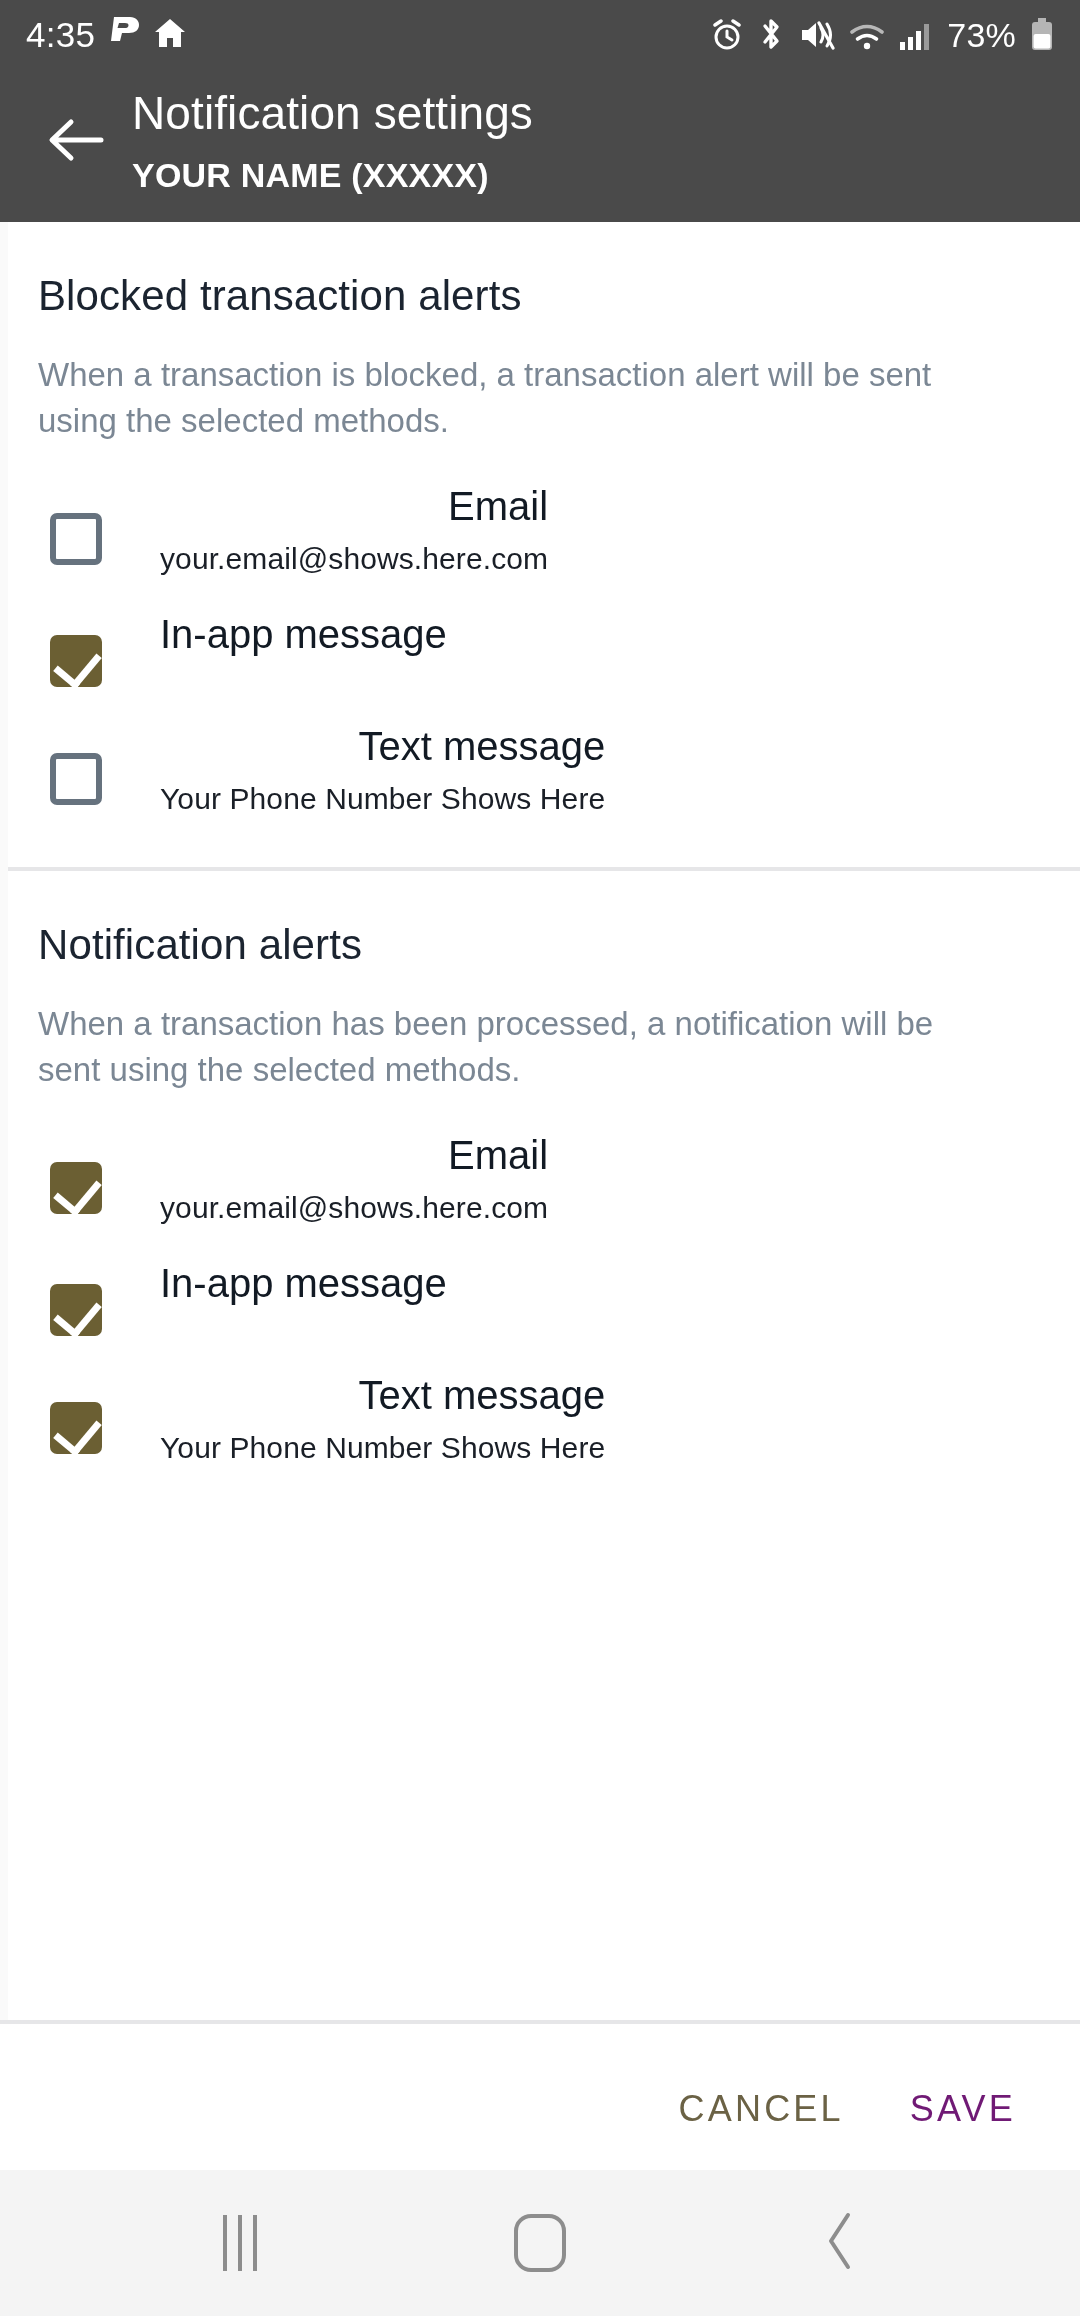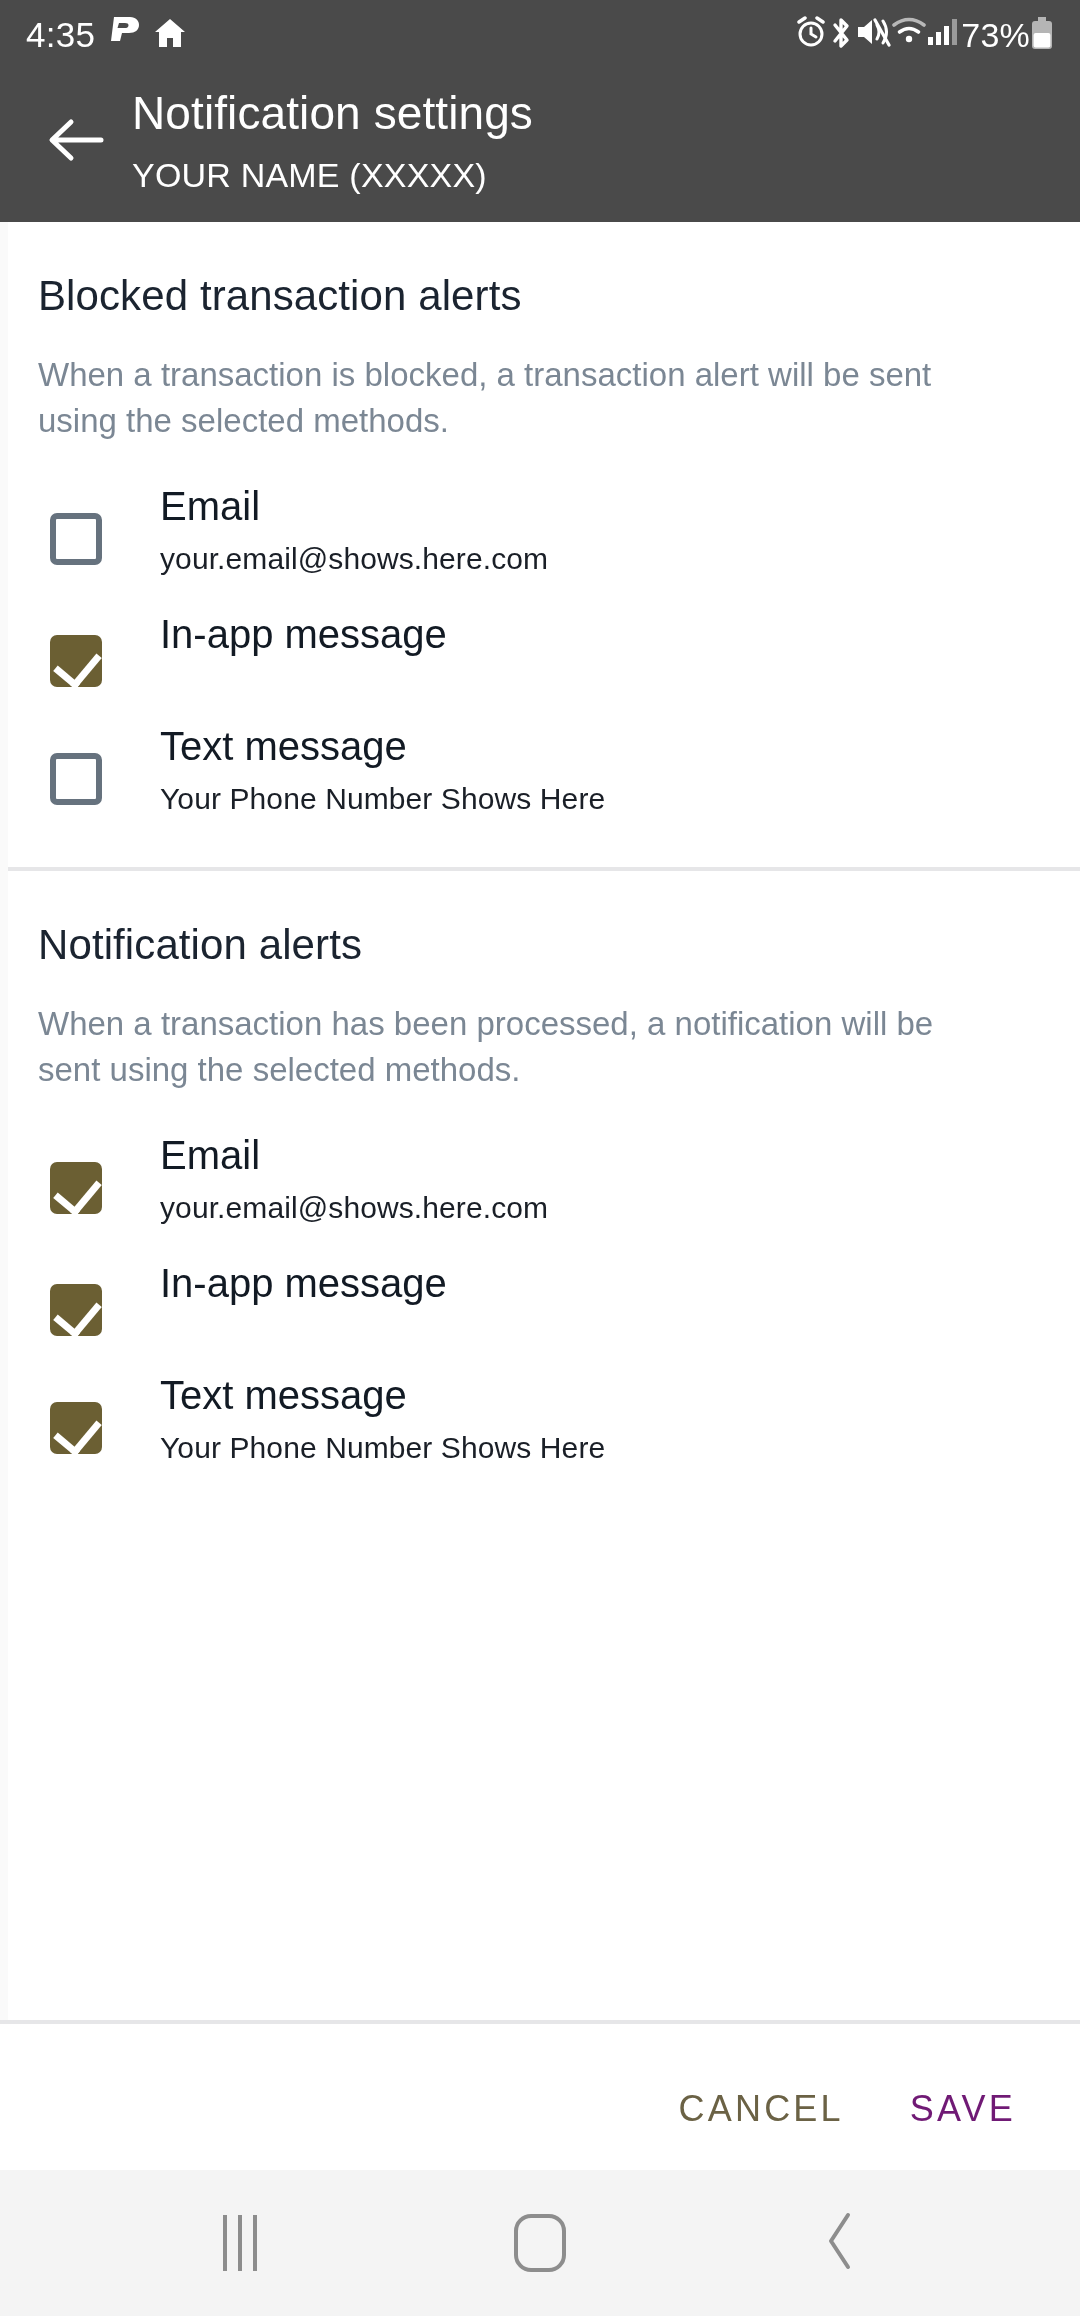--- a/index.html
+++ b/index.html
@@ -12,33 +12,33 @@
   .screen { position:relative; width:1080px; height:2316px; display:flex; flex-direction:column; background:#ffffff; }
 
   
   .statusbar {
     height:70px; background:#4a4a4a; color:#ffffff;
     display:flex; align-items:center; padding:4px 26px;
     flex:0 0 70px;
   }
   .sb-left { display:flex; align-items:center; gap:13px; }
   .sb-time { font-size:35px; letter-spacing:0.3px; }
-  .sb-right { margin-left:auto; display:flex; align-items:flex-start; }
+  .sb-right { margin-left:auto; display:flex; align-items:flex-end; gap:14px; }
   .sb-pct { font-size:34px; letter-spacing:0.2px; }
   .ico { display:block; }
 
   
   .appbar {
     background:#4a4a4a; color:#ffffff; flex:0 0 152px;
     display:flex; align-items:center; padding:0 34px 8px 34px;
   }
   .back-btn { width:84px; height:84px; display:flex; align-items:center; justify-content:center; flex:0 0 auto; }
   .titles { margin-left:14px; display:flex; flex-direction:column; justify-content:center; }
   .title-main { font-size:46px; line-height:1.12; font-weight:400; letter-spacing:0.1px; }
-  .title-sub  { font-size:34px; line-height:1.2; font-weight:400; letter-spacing:0.2px; margin-top:15px; }
+  .title-sub  { font-size:34px; line-height:1.2; font-weight:700; letter-spacing:0.2px; margin-top:15px; }
 
   
   .content { flex:1 1 auto; background:#ffffff; position:relative; overflow:hidden; }
   .edge-strip { position:absolute; left:0; top:0; width:8px; height:100%; background:#fafafa; }
 
   .section { padding:0 38px; }
   .section-title {
     font-size:42px; color:#1b2430; font-weight:400;
     letter-spacing:0.1px; padding-top:50px;
   }
@@ -55,21 +55,21 @@
     margin:34px 0 0 12px; position:relative;
   }
   .cb.off { border:6px solid #66727e; background:#ffffff; }
   .cb.on  { background:#6b5f33; }
   .cb.on::after {
     content:""; position:absolute; left:13px; top:9px;
     width:22px; height:34px; border:7px solid #ffffff;
     border-top:none; border-left:none; transform:rotate(40deg);
   }
 
-  .row-text { margin-left:58px; display:flex; flex-direction:column; }
+  .row-text { margin-left:58px; display:flex; flex-direction:column;align-items:flex-end; }
   .row-label { font-size:40px; color:#121a24; line-height:1.18; font-weight:400; }
   .row-sub {
     font-size:30px; color:#1a1f27; 
     line-height:1.25; margin-top:10px; letter-spacing:0.1px;
   }
   .row.has-sub .cb { margin-top:30px; }
   .row.no-sub .cb { margin-top:24px; }
   .row.no-sub { min-height:112px; }
 
   .divider { height:4px; background:#e6e6e8; margin-top:34px; }

